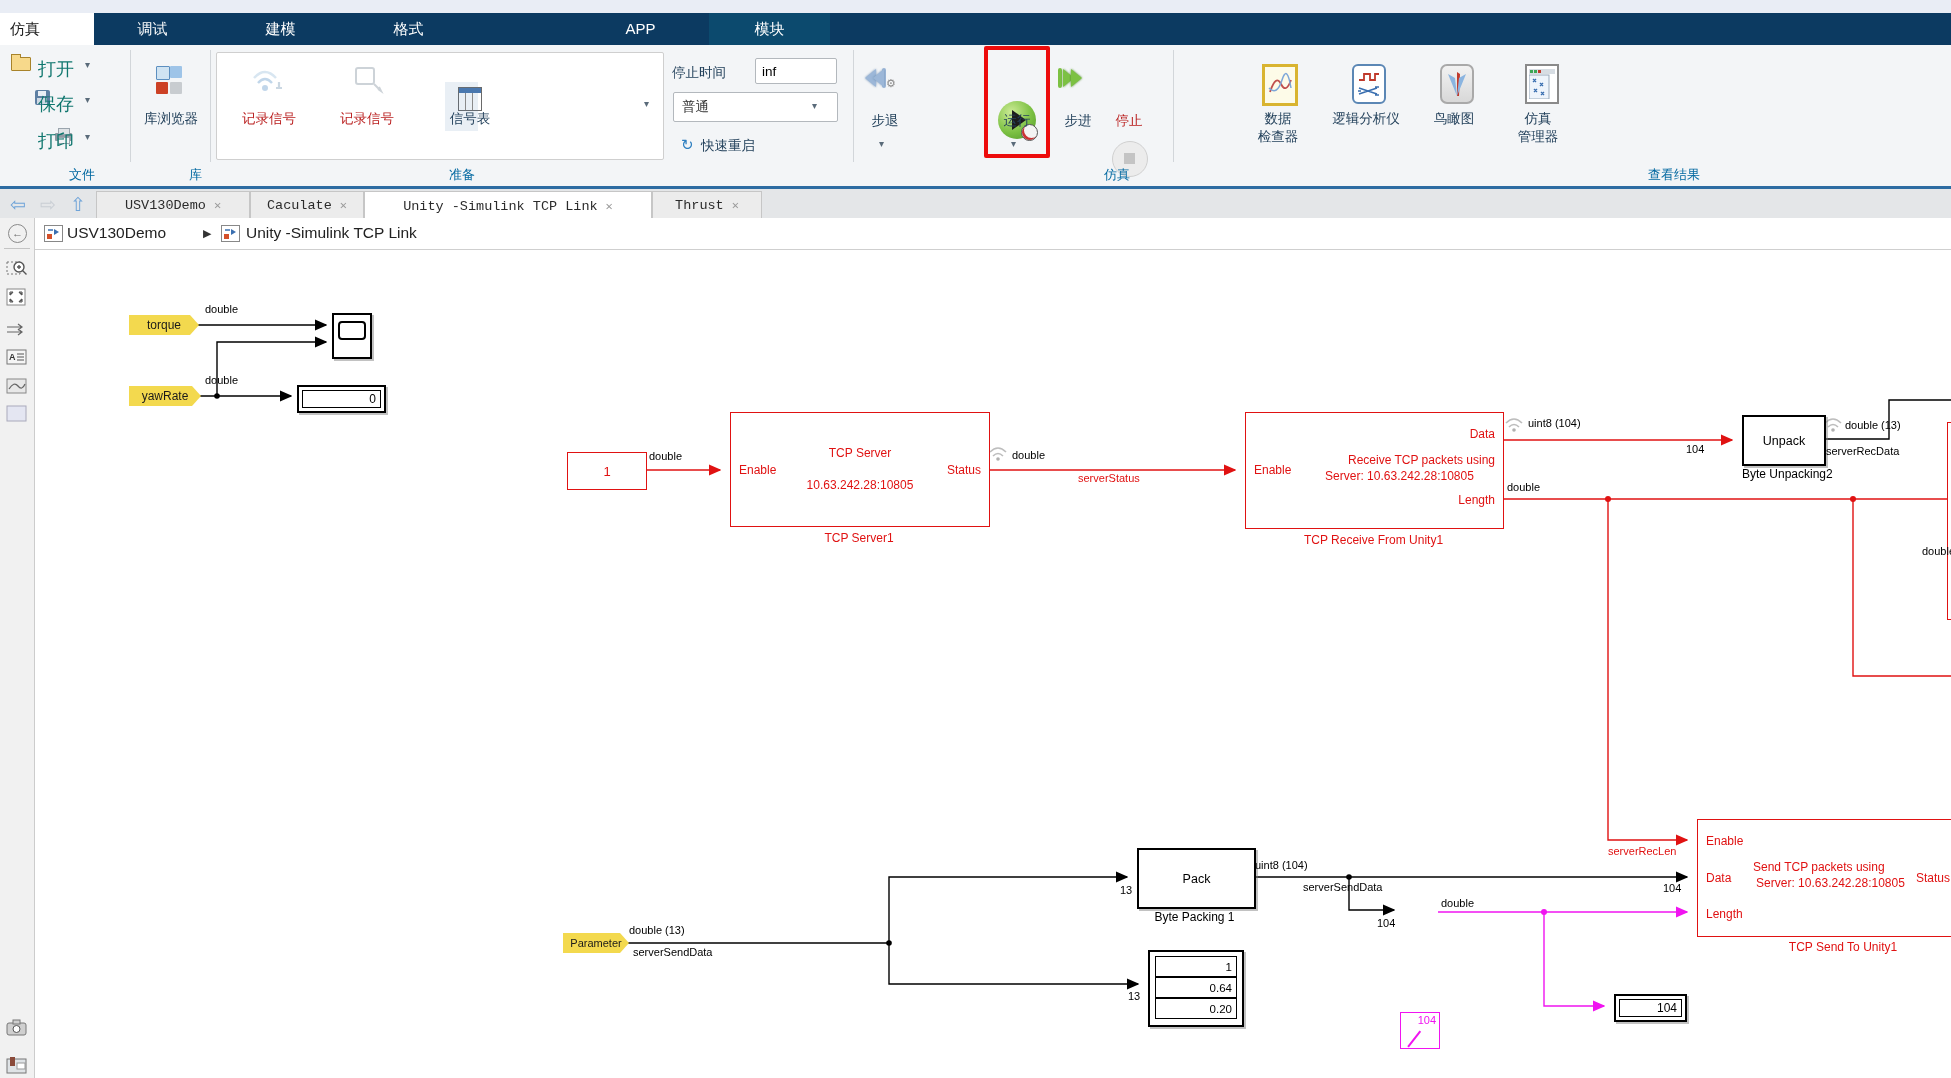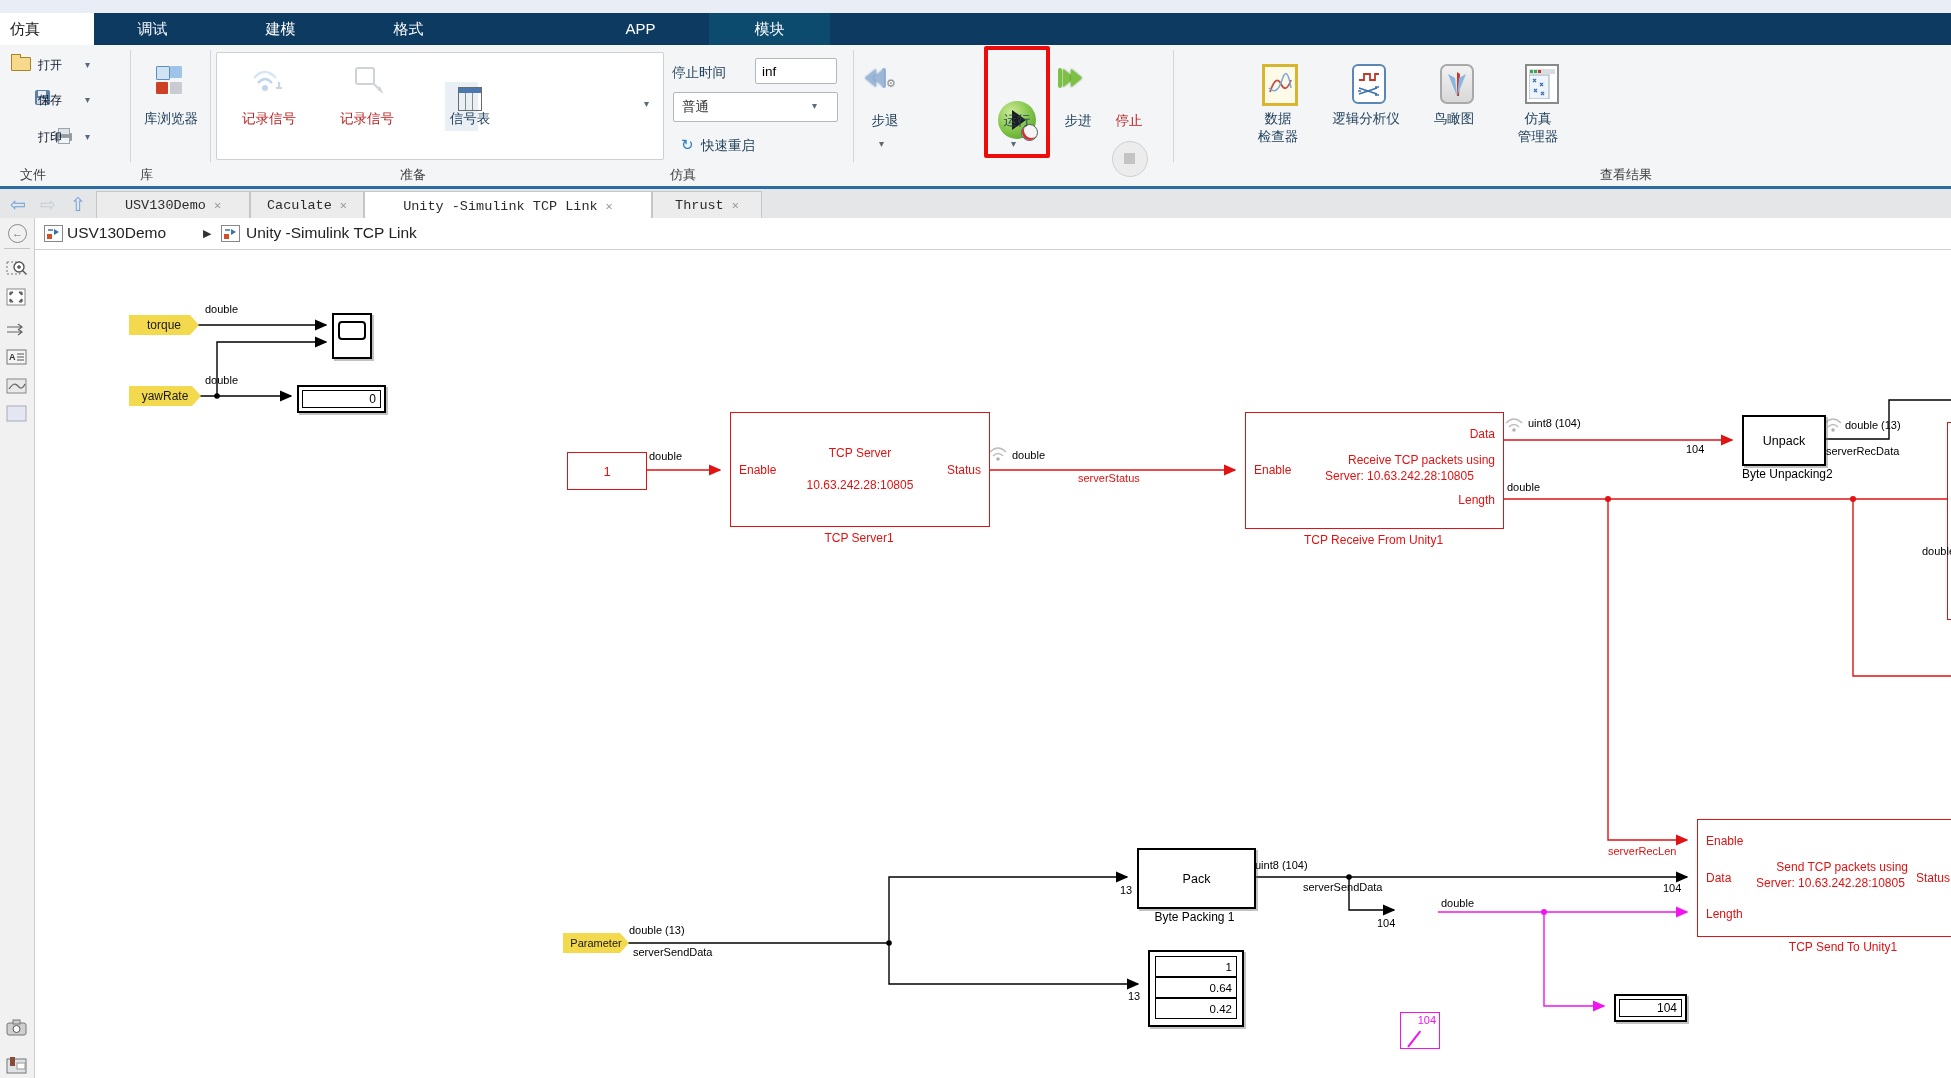--- a/index.html
+++ b/index.html
@@ -8,22 +8,22 @@
   .abs{position:absolute}
   
   .topstrip{left:0;top:0;width:1951px;height:13px;background:#e9edf5}
   .ribbon{left:0;top:13px;width:1951px;height:32px;background:#0c3a61}
   .rtab{height:32px;line-height:32px;color:#fff;font-size:15px;text-align:center;cursor:pointer}
   .rtab.docactive{background:#fff;color:#1a1a1a;text-align:left;padding-left:10px}
   .rtab.ctx{background:#0c4a6e}
   .toolbar{left:0;top:45px;width:1951px;height:141px;background:#f3f5f7}
   .tb-underline{left:0;top:186px;width:1951px;height:3px;background:#2d6ca2}
   .vsep{width:1px;background:#d2d6da;top:50px;height:112px}
-  .seclabel{top:166px;height:18px;line-height:18px;font-size:13px;color:#404040;text-align:left;white-space:nowrap}
-  .filebtn{font-size:12px;color:#0f172a;white-space:nowrap;cursor:pointer}
+  .seclabel{top:166px;height:18px;line-height:18px;font-size:13px;color:#0369a1;text-align:right;white-space:nowrap}
+  .filebtn{font-size:18px;color:#0f766e;white-space:nowrap;cursor:pointer}
   .caret{color:#5a6b7a;font-size:10px}
   .panel{background:#fff;border:1px solid #cfcfcf;border-radius:2px}
   .tbtxt{font-size:13.5px;color:#24425c;text-align:center;white-space:nowrap;cursor:pointer}
   .disabled{color:#b91c1c}
   .two-line{white-space:pre-line;line-height:1.35}
   
   .icon-folder{width:18px;height:12px;background:#f7d98b;border:1px solid #a8832a;border-radius:1px;position:relative;display:inline-block}
   .icon-folder::before{content:"";position:absolute;left:-1px;top:-4px;width:8px;height:3px;background:#f7d98b;border:1px solid #a8832a;border-bottom:none}
   .icon-save{width:15px;height:15px;background:#5d7fa3;border-radius:2px;position:relative;display:inline-block}
   .icon-save::before{content:"";position:absolute;left:3px;top:1px;width:8px;height:5px;background:#e8eef5}
@@ -391,30 +391,30 @@
 <div class="abs tag" style="left:563px;top:933px;width:66px;height:20px;font-size:11px">Parameter</div>
 
 <div class="abs widthblk" style="left:1400px;top:895px;width:38px;height:35px">
   <span class="wv">104</span>
 </div>
 
 <div class="abs redblk" style="left:1697px;top:819px;width:258px;height:116px">
   <div class="ptxt" style="left:8px;top:14px">Enable</div>
   <div class="ptxt" style="left:8px;top:51px">Data</div>
   <div class="ptxt" style="left:8px;top:87px">Length</div>
-  <div class="ptxt" style="left:55px;width:155px;top:40px;text-align:right">Send TCP packets using</div>
+  <div class="ptxt" style="left:55px;width:155px;top:40px;text-align:left">Send TCP packets using</div>
   <div class="ptxt" style="left:55px;width:155px;top:56px;text-align:center">Server: 10.63.242.28:10805</div>
   <div class="ptxt" style="left:218px;top:51px">Status</div>
 </div>
 <div class="bname red" style="left:1730px;top:940px;width:226px;position:absolute">TCP Send To Unity1</div>
 
 <div class="abs disp" style="left:1148px;top:950px;width:92px;height:73px">
   <div class="vrow" style="top:4px">1</div>
   <div class="vrow" style="top:25px">0.64</div>
-  <div class="vrow" style="top:46px">0.42</div>
+  <div class="vrow" style="top:46px">0.20</div>
 </div>
 
 <div class="abs disp" style="left:1614px;top:994px;width:69px;height:24px">
   <div class="inner">104</div>
 </div>
 
 
 <div class="abs" style="left:1947px;top:422px;width:12px;height:196px;border:1.5px solid #e01212;background:#fff"></div>
 
 

